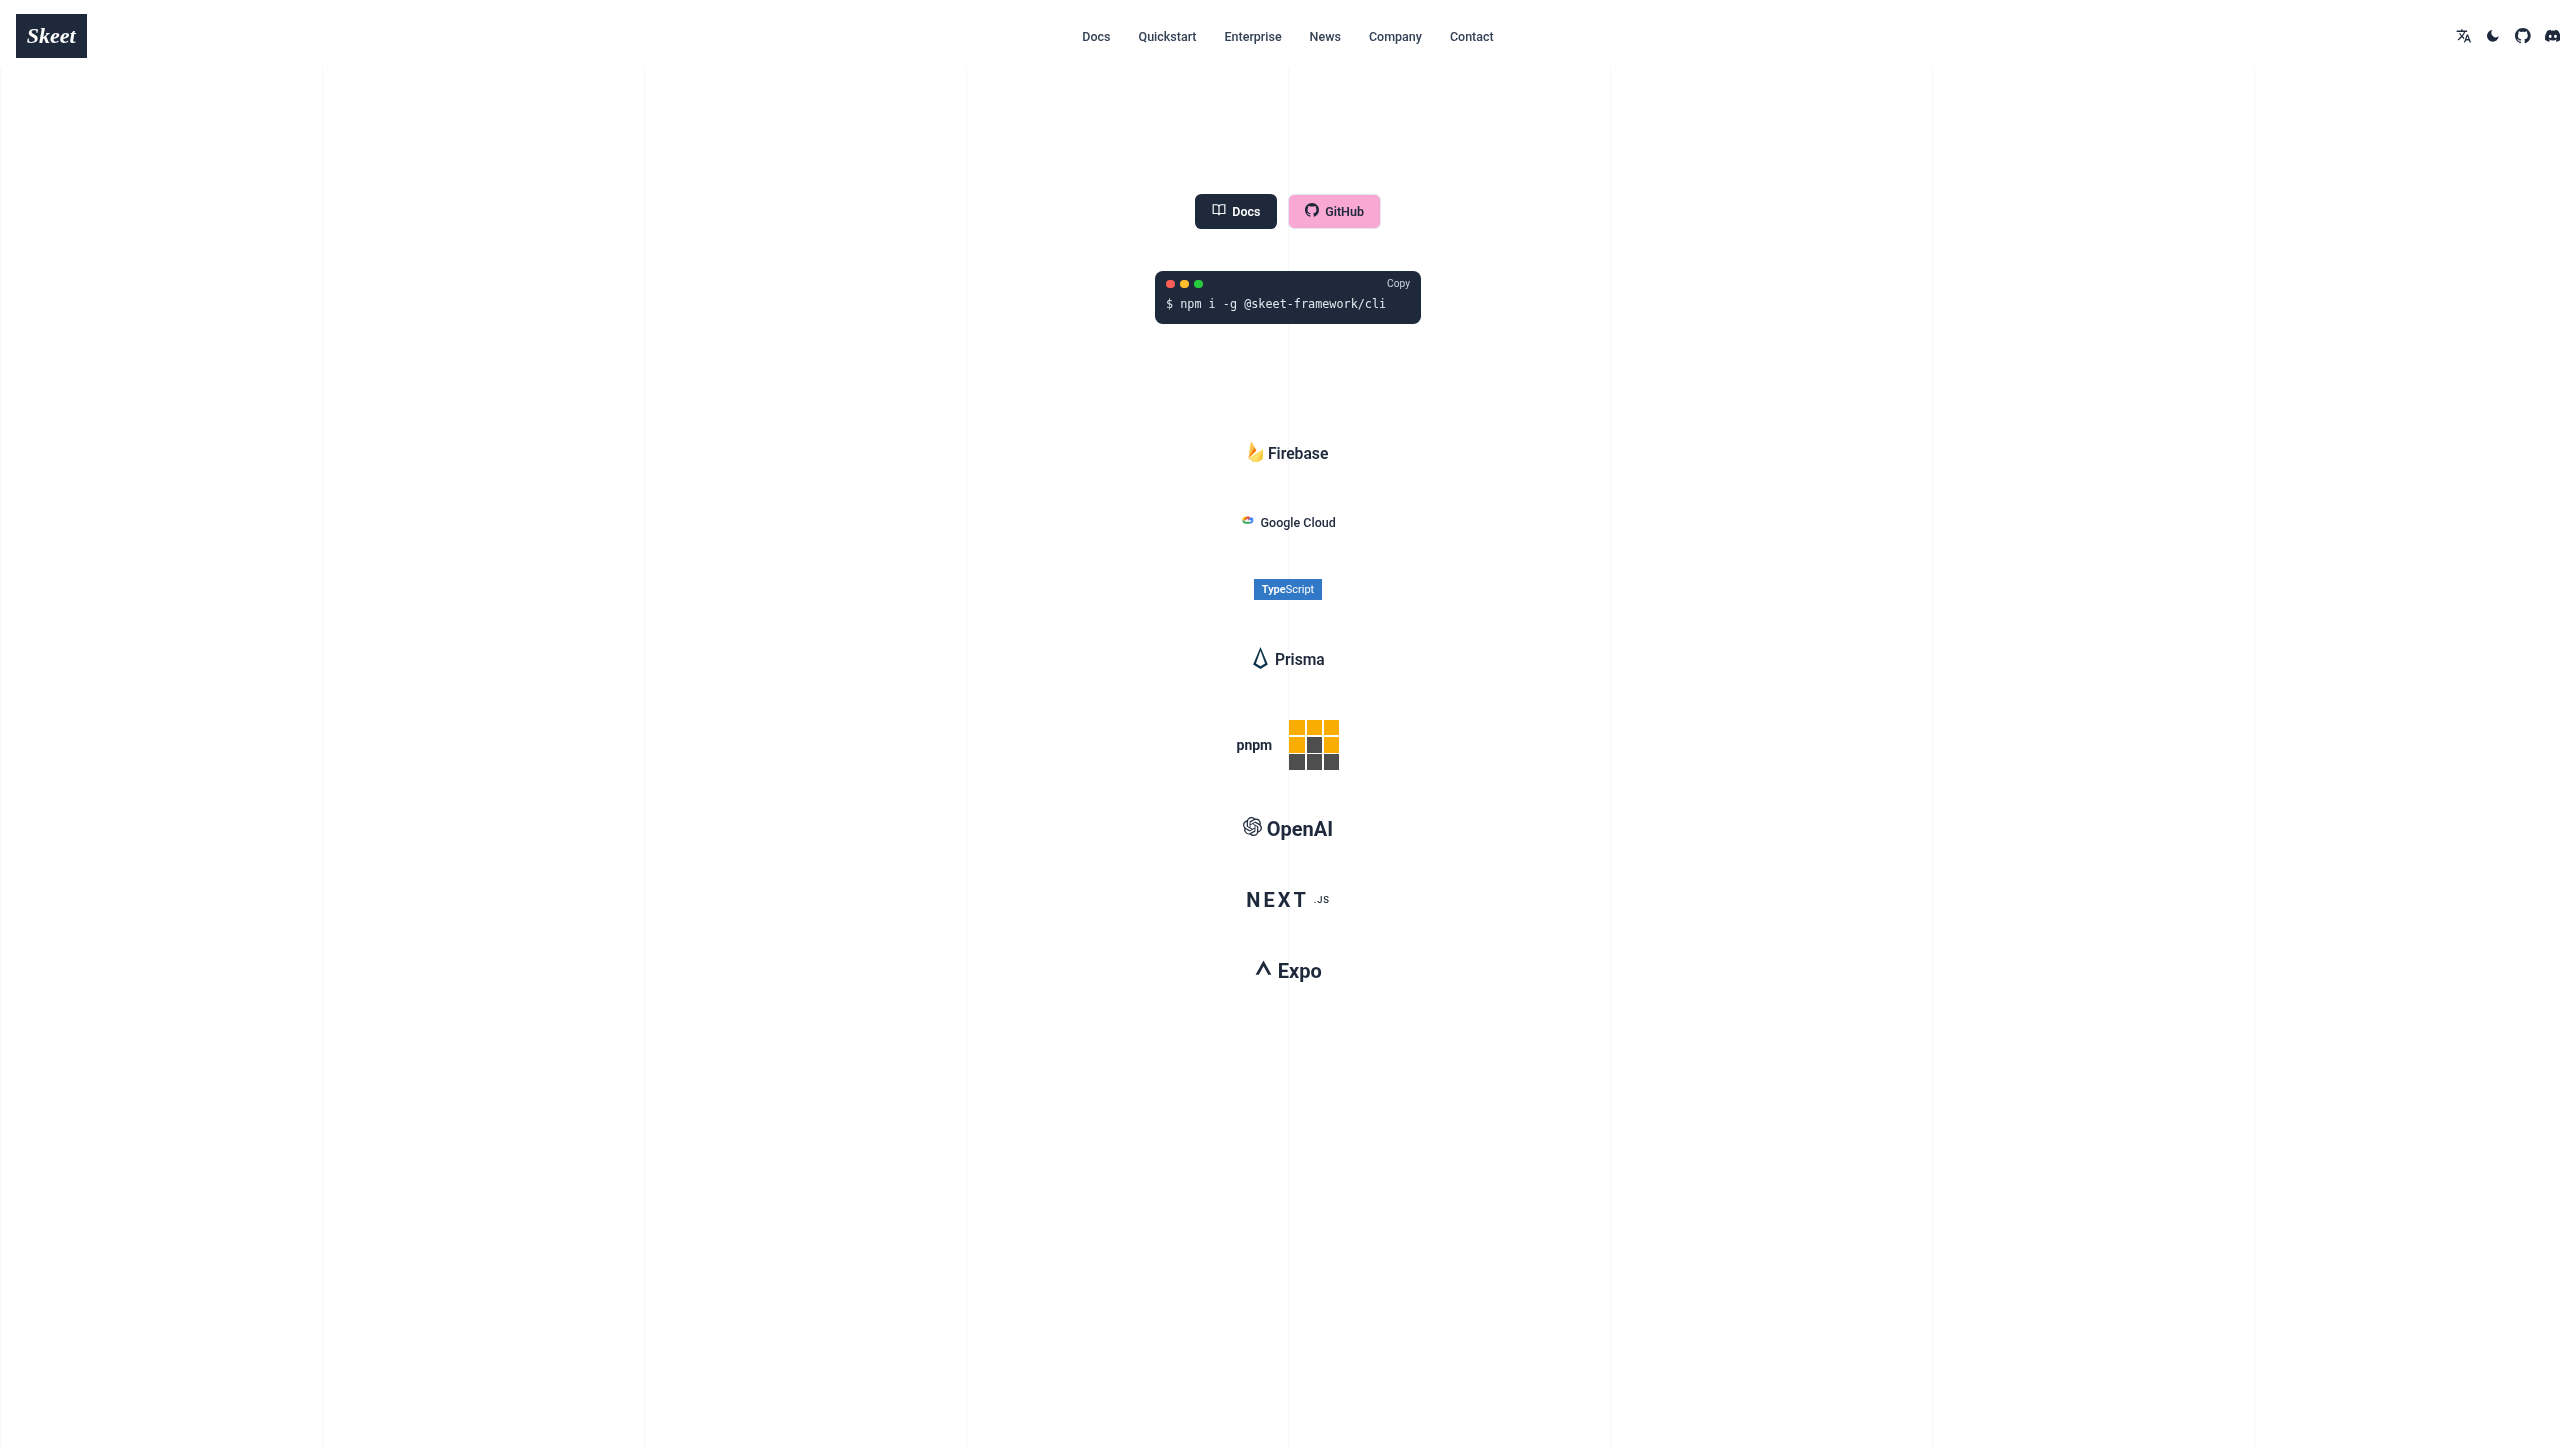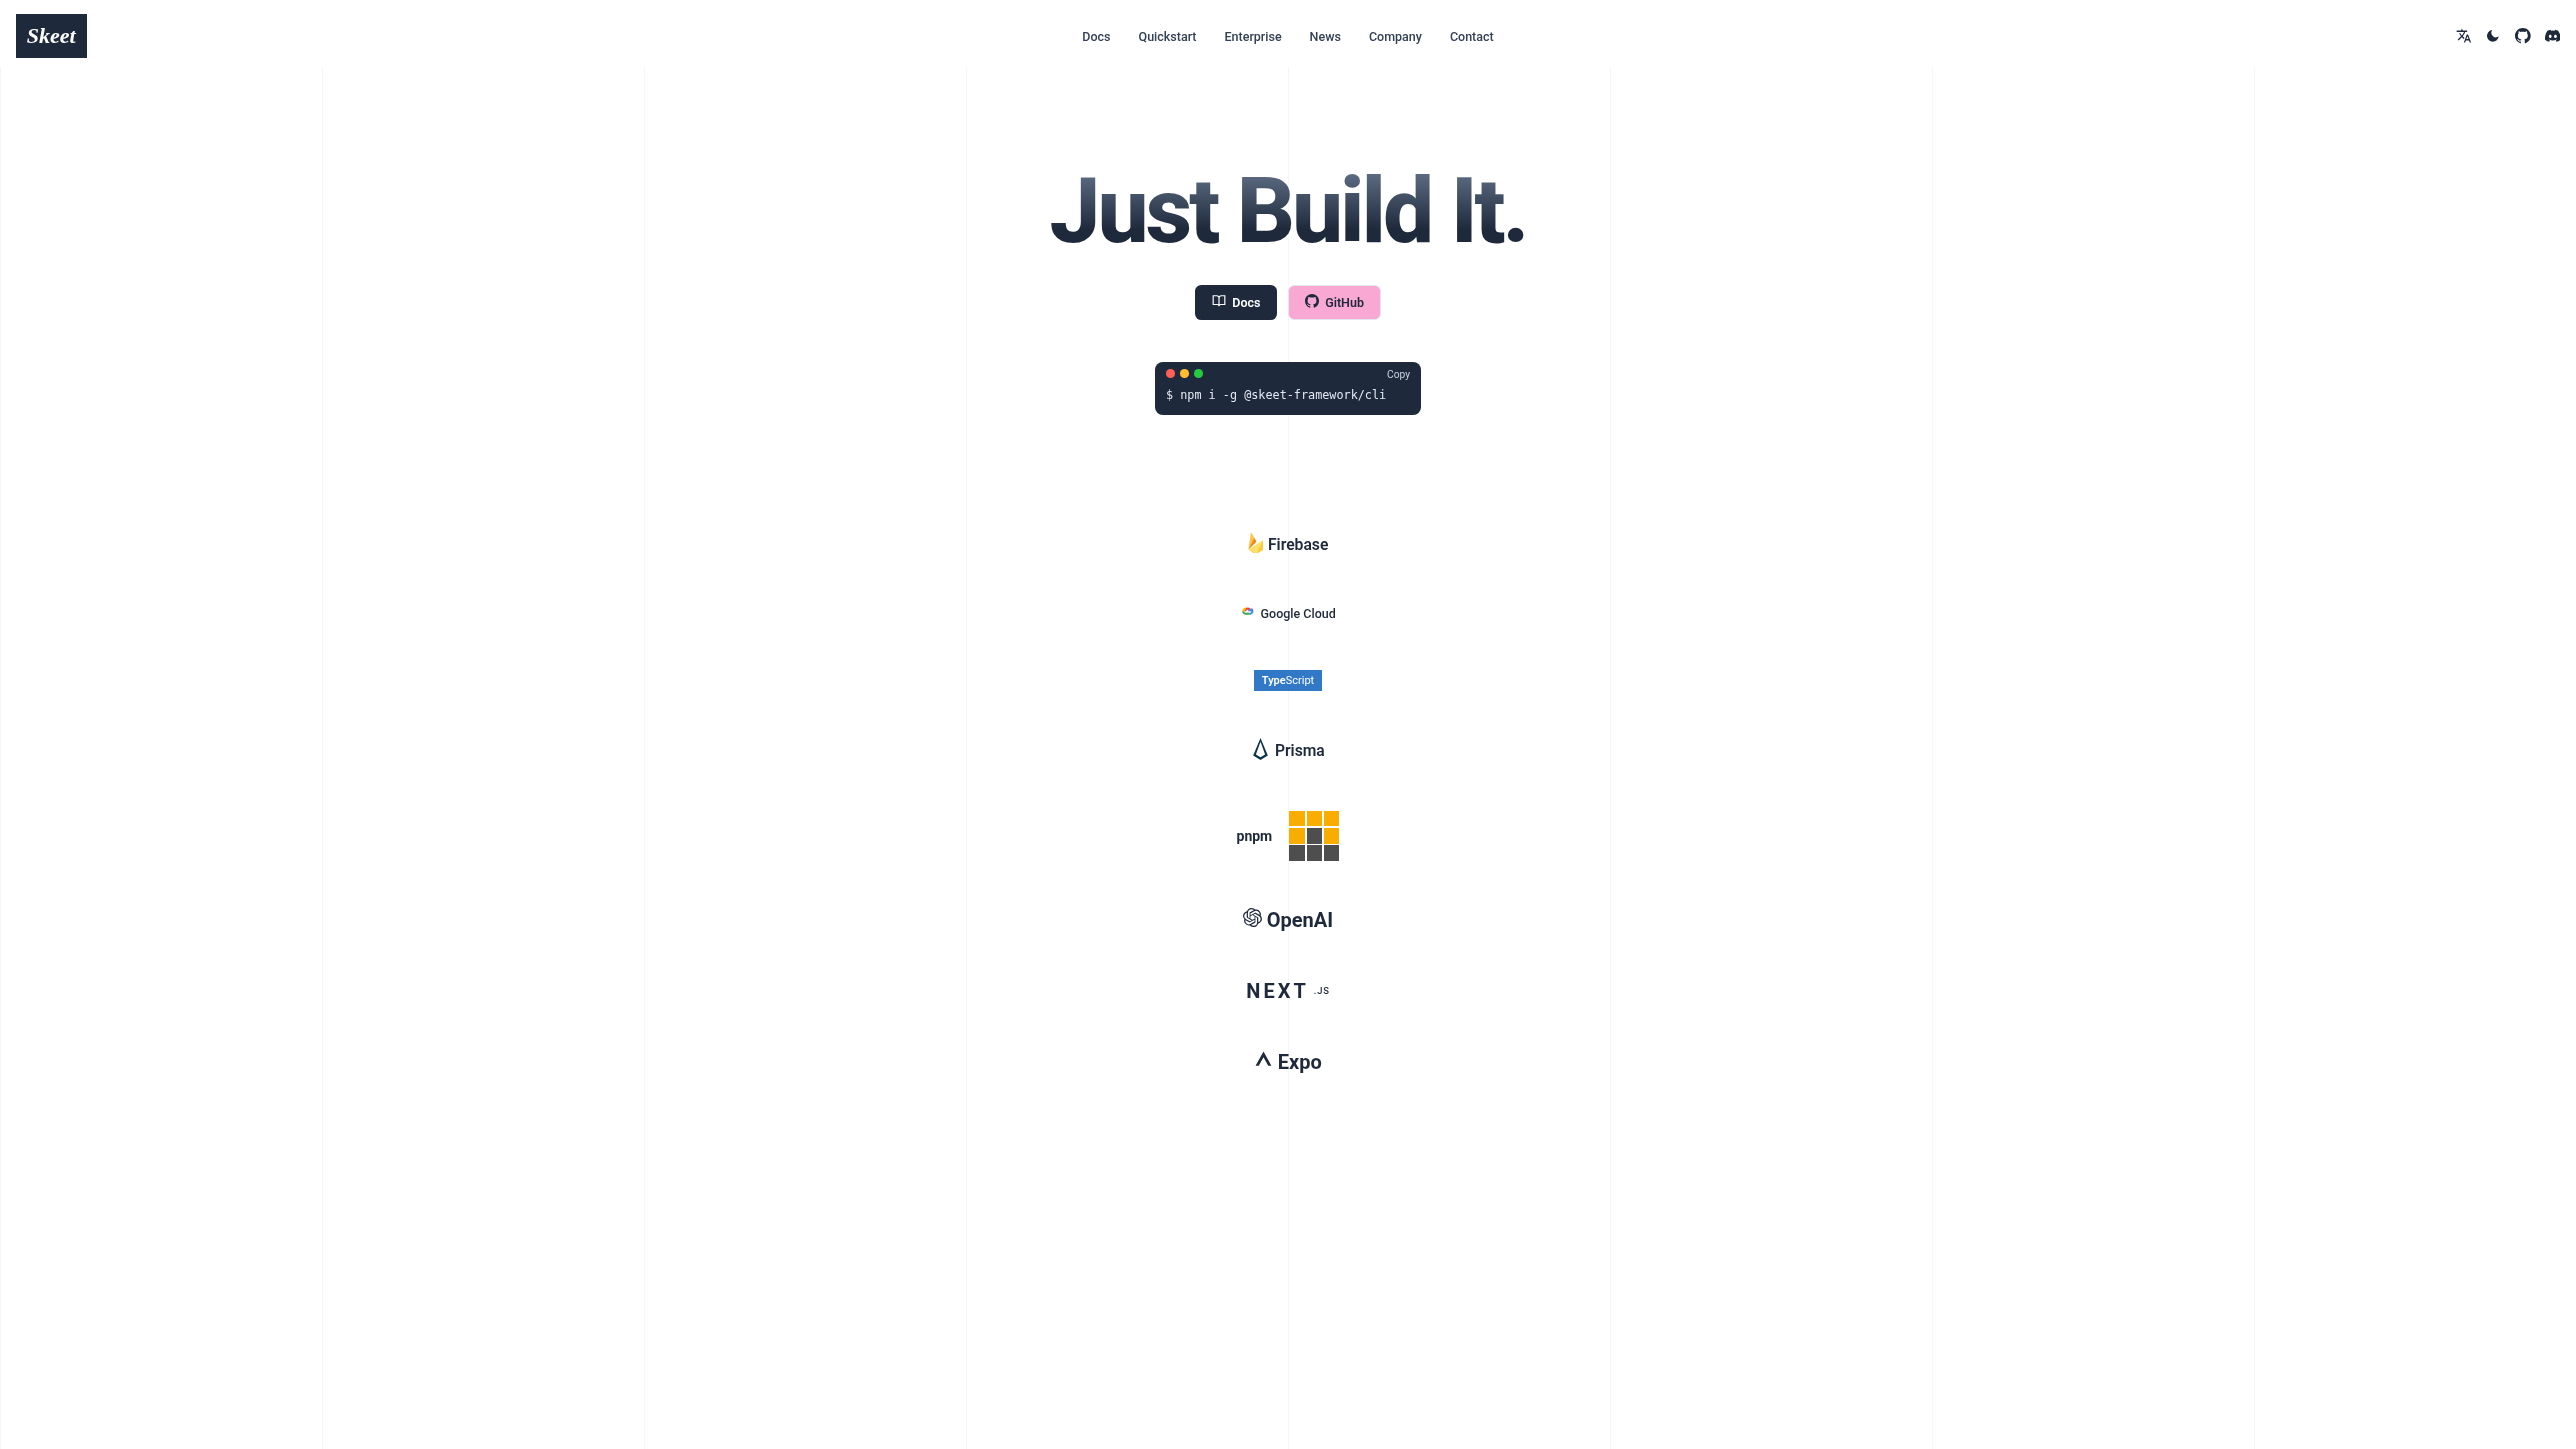--- a/index.html
+++ b/index.html
@@ -131,20 +131,21 @@
     }
     .terminal {
       margin-top: 42px;
       background: #1e293b;
       border-radius: 7.8px;
       width: 266px;
       overflow: hidden;
     }
     .terminal-header {
       display: flex;
+      align-items: center;
       justify-content: space-between;
       padding: 7.8px 11px 4.7px;
     }
     .dots {
       display: flex;
       gap: 5.5px;
     }
     .dot {
       width: 8.6px;
       height: 8.6px;
@@ -255,21 +256,20 @@
     </span>
     <span class="icon">
       <svg viewBox="0 0 24 24" fill="currentColor">
           <path d="M20.317 4.369a19.791 19.791 0 00-4.885-1.515.074.074 0 00-.079.037c-.21.375-.444.864-.608 1.25a18.27 18.27 0 00-5.487 0 12.64 12.64 0 00-.617-1.25.077.077 0 00-.079-.037A19.736 19.736 0 003.677 4.37a.07.07 0 00-.032.027C.533 9.046-.32 13.58.099 18.057a.082.082 0 00.031.057 19.9 19.9 0 005.993 3.03.078.078 0 00.084-.028c.462-.63.874-1.295 1.226-1.994a.076.076 0 00-.041-.106 13.107 13.107 0 01-1.872-.892.077.077 0 01-.008-.128 10.2 10.2 0 00.372-.292.074.074 0 01.077-.01c3.928 1.793 8.18 1.793 12.062 0a.074.074 0 01.078.01c.12.098.246.198.373.292a.077.077 0 01-.006.127 12.299 12.299 0 01-1.873.892.077.077 0 00-.041.107c.36.698.772 1.362 1.225 1.993a.076.076 0 00.084.028 19.839 19.839 0 006.002-3.03.077.077 0 00.032-.054c.5-5.177-.838-9.674-3.549-13.66a.061.061 0 00-.031-.03zM8.02 15.331c-1.183 0-2.157-1.085-2.157-2.419 0-1.333.956-2.419 2.157-2.419 1.21 0 2.176 1.096 2.157 2.42 0 1.333-.956 2.418-2.157 2.418zm7.975 0c-1.183 0-2.157-1.085-2.157-2.419 0-1.333.955-2.419 2.157-2.419 1.21 0 2.176 1.096 2.157 2.42 0 1.333-.946 2.418-2.157 2.418z"></path>
         </svg>
     </span>
   </div>
 </header>
 
 <main>
-  <h1>Just Build It.</h1>
   <div class="cta-row">
     <a class="btn btn-primary">
       <span>
         <svg viewBox="0 0 24 24" fill="none" stroke="currentColor" stroke-width="2">
             <path d="M2 3h6a4 4 0 014 4v14a3 3 0 00-3-3H2zM22 3h-6a4 4 0 00-4 4v14a3 3 0 013-3h7z"></path>
           </svg>
       </span>
       <span>Docs</span>
     </a>
     <a class="btn btn-secondary">

